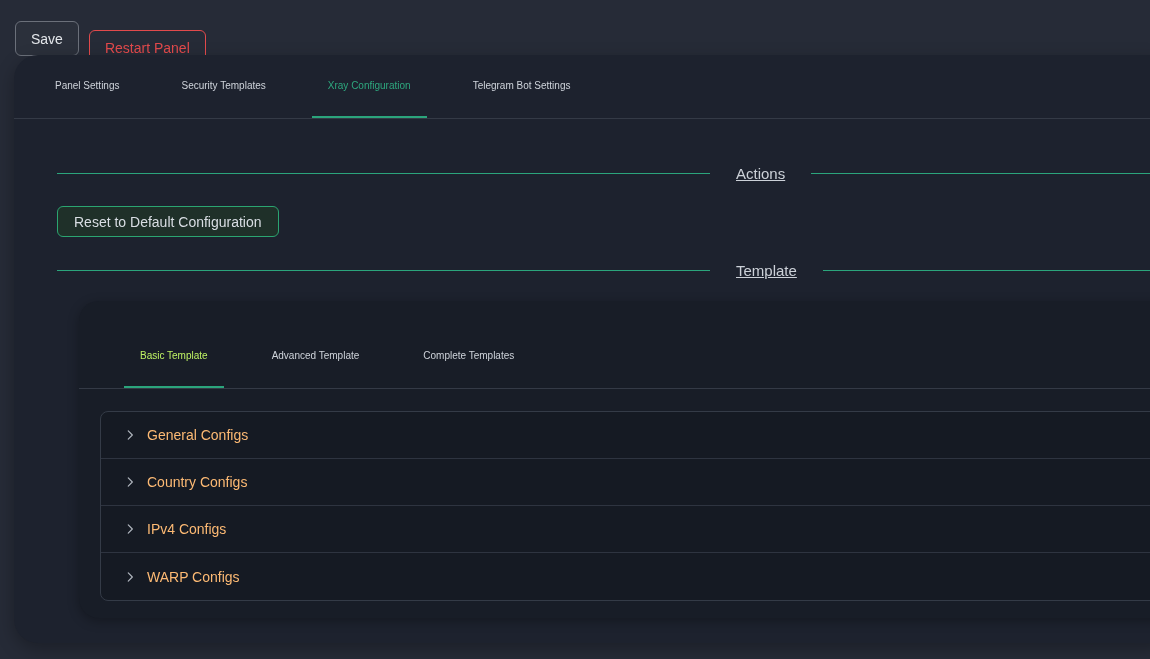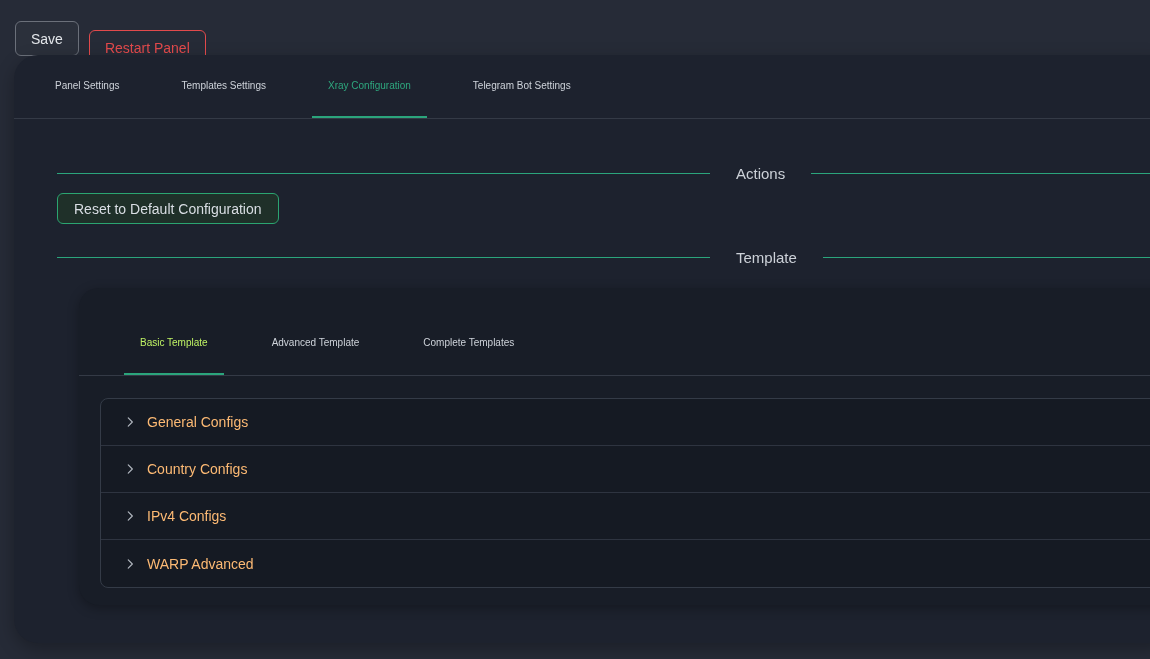--- a/index.html
+++ b/index.html
@@ -46,24 +46,24 @@
     cursor: pointer; white-space: nowrap;
   }
   .tab.active { color: #2ea77e; border-bottom-color: #2ba57c; }
 
   
   .content { padding-left: 43px; }
 
   .divider { display: flex; align-items: center; height: 22px; margin-top: 43px; }
   .divider .seg-left { width: 653px; height: 1px; background: #2ba57c; flex: 0 0 auto; }
   .divider .seg-right { flex: 1 1 auto; height: 1px; background: #2ba57c; }
-  .divider .divider-label { margin: 0 26px; font-size: 15px; color: #ccd1d8; white-space: nowrap; }
+  .divider .divider-label { margin: 0 26px; font-size: 15px; color: #ccd1d8; white-space: nowrap; text-decoration: underline; }
 
   .reset-btn {
-    margin-top: 9px; height: 31px;
+    margin-top: 22px; height: 31px;
     display: inline-flex; align-items: center;
     padding: 0 16px; font-size: 14px; color: #d9dee4;
     background: #1f3029; border: 1px solid #2ba571; border-radius: 6px;
     cursor: pointer; font-family: "Liberation Sans", sans-serif;
   }
 
   
   .inner-card {
     margin: 20px 0 0 22px; height: 317px;
     background: #181d27; border-radius: 20px;
@@ -94,21 +94,21 @@
 
 <div class="topbar">
   <button class="btn btn-save">Save</button>
   <button class="btn btn-restart">Restart Panel</button>
 </div>
 
 <div class="main-card">
 
   <div class="tabs-nav">
     <div class="tab">Panel Settings</div>
-    <div class="tab">Templates Settings</div>
+    <div class="tab">Security Templates</div>
     <div class="tab active">Xray Configuration</div>
     <div class="tab">Telegram Bot Settings</div>
   </div>
 
   <div class="content">
 
     
     <div class="divider">
       <div class="seg-left"></div>
       <div class="divider-label">Actions</div>
@@ -162,20 +162,20 @@
           </span>
           <span class="row-label">IPv4 Configs</span>
         </div>
 
         <div class="collapse-row">
           <span class="chevron">
             <svg viewBox="0 0 24 24" fill="none" stroke="currentColor" stroke-width="2" stroke-linecap="round" stroke-linejoin="round">
                 <path d="M9 5l7 7-7 7"></path>
               </svg>
           </span>
-          <span class="row-label">WARP Advanced</span>
+          <span class="row-label">WARP Configs</span>
         </div>
 
       </div>
     </div>
 
   </div>
 </div>
 
 </body></html>

